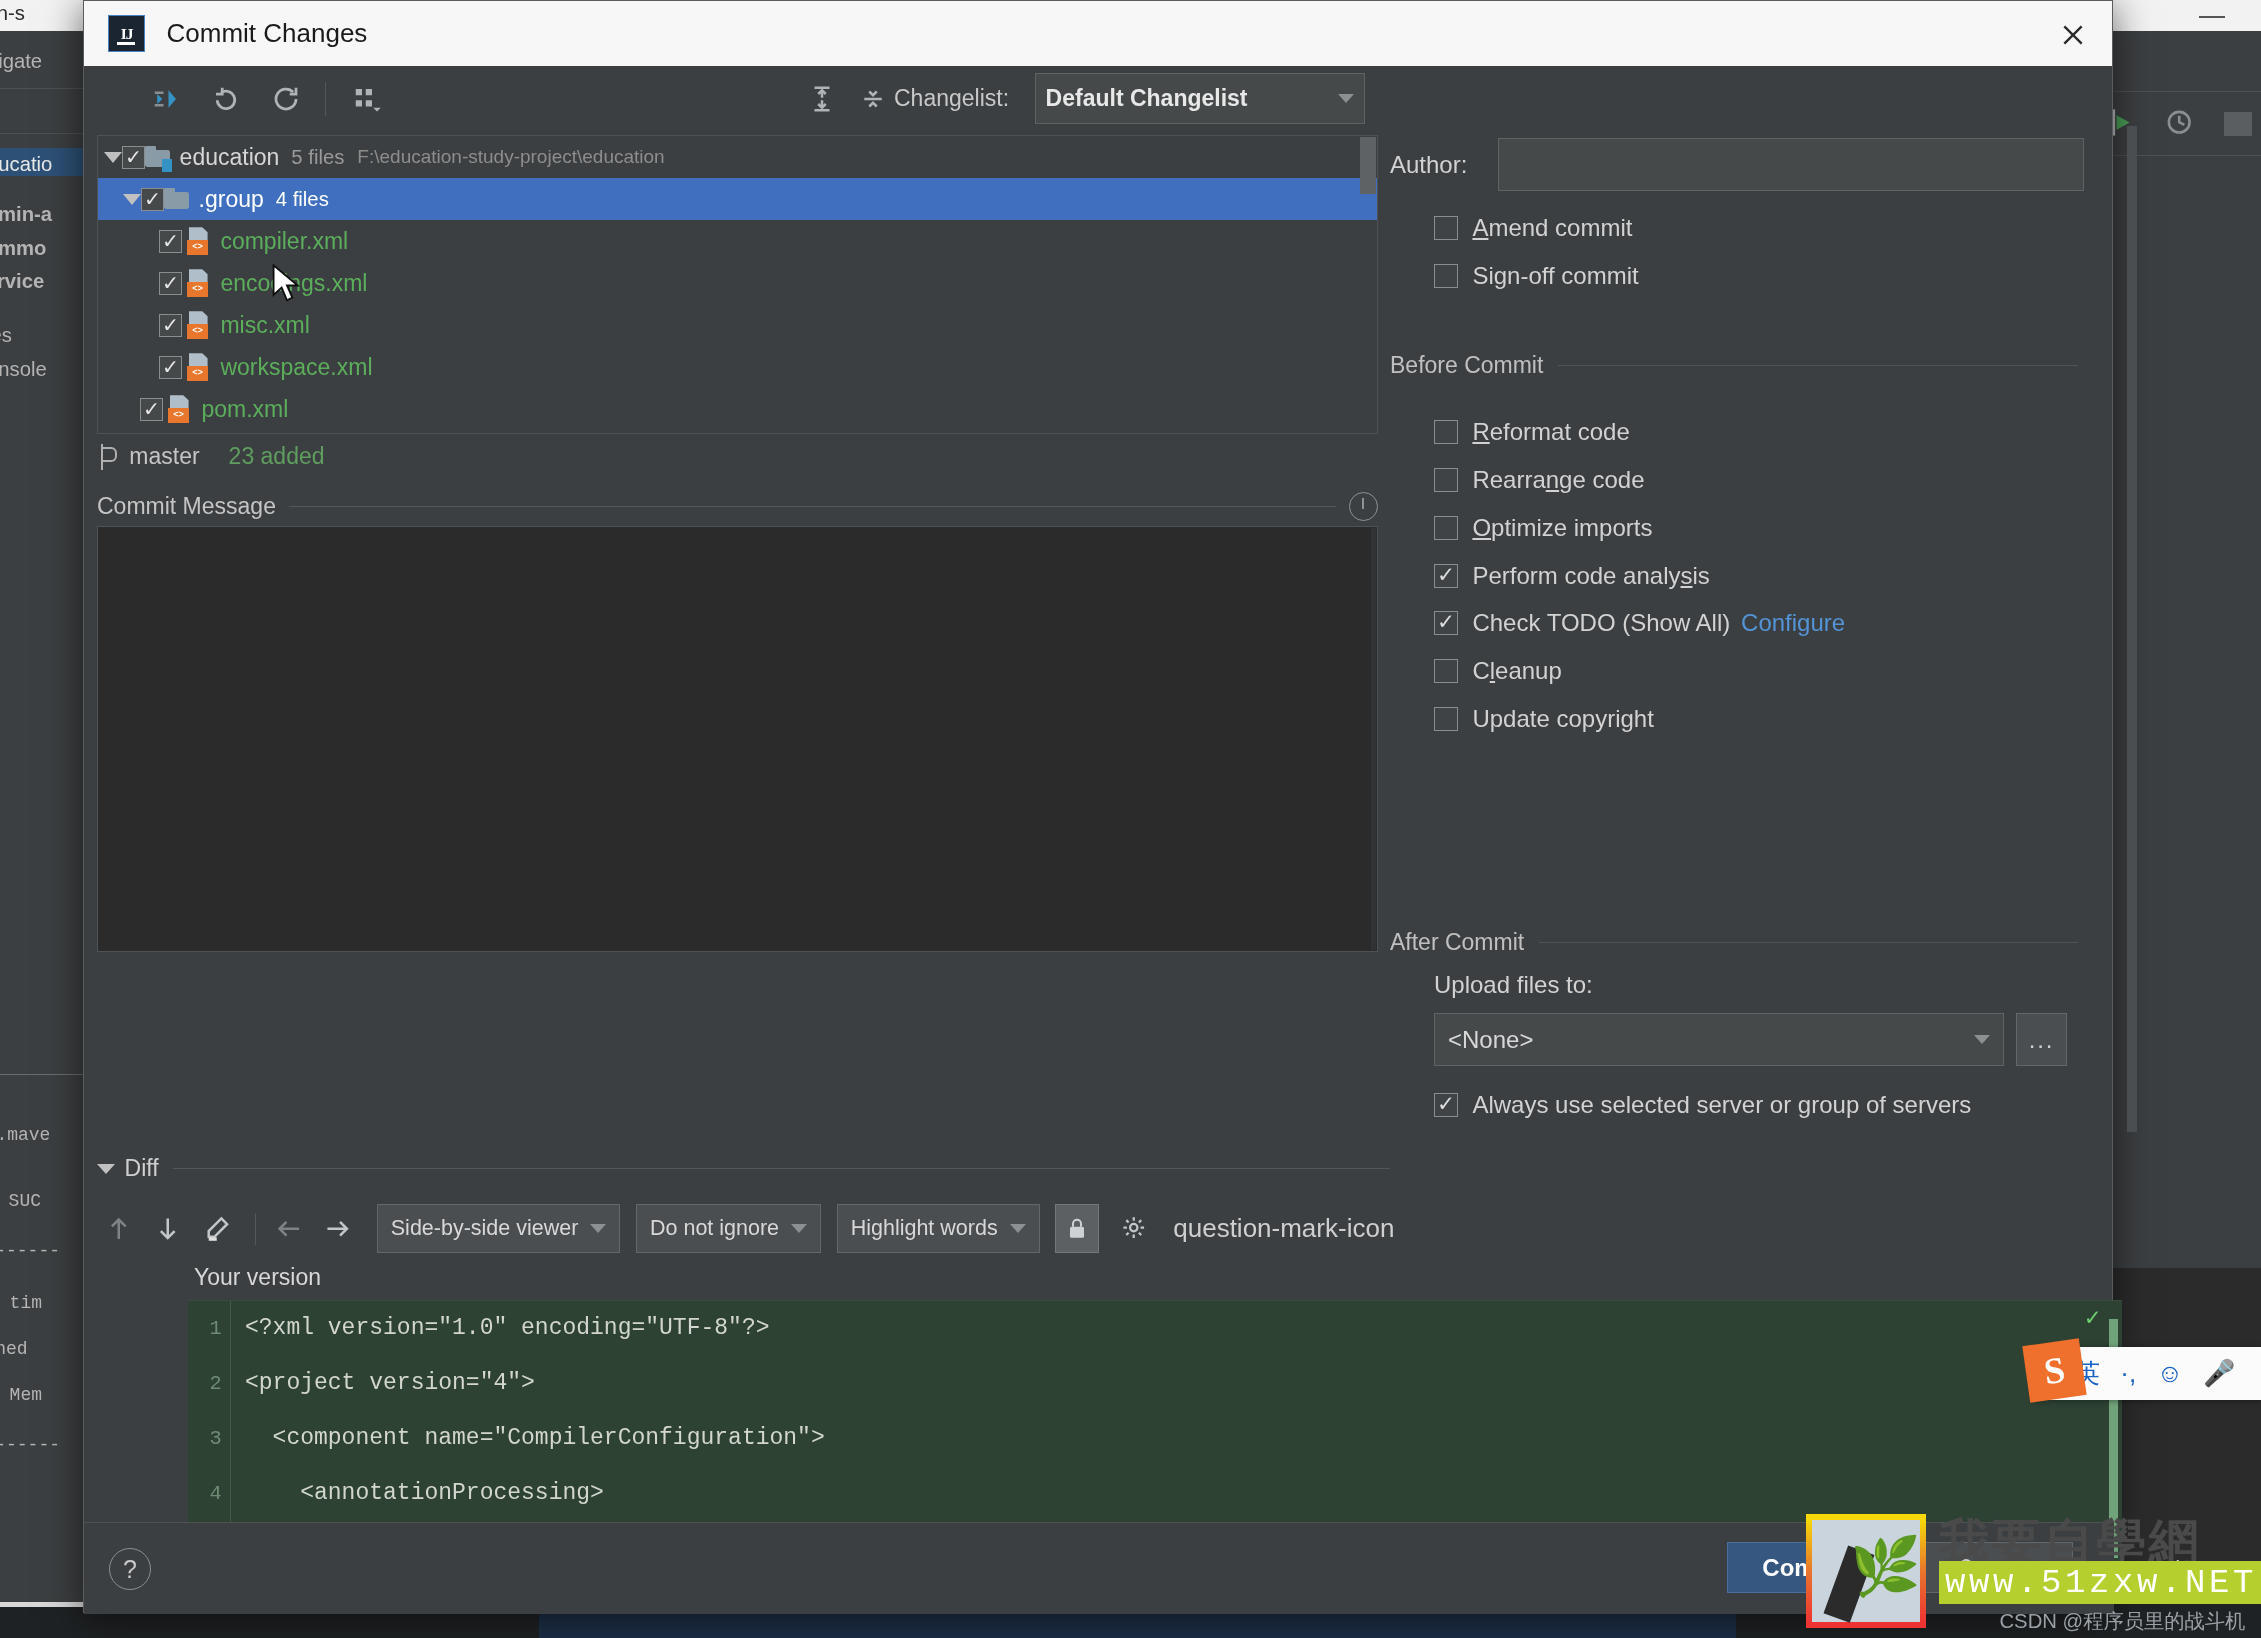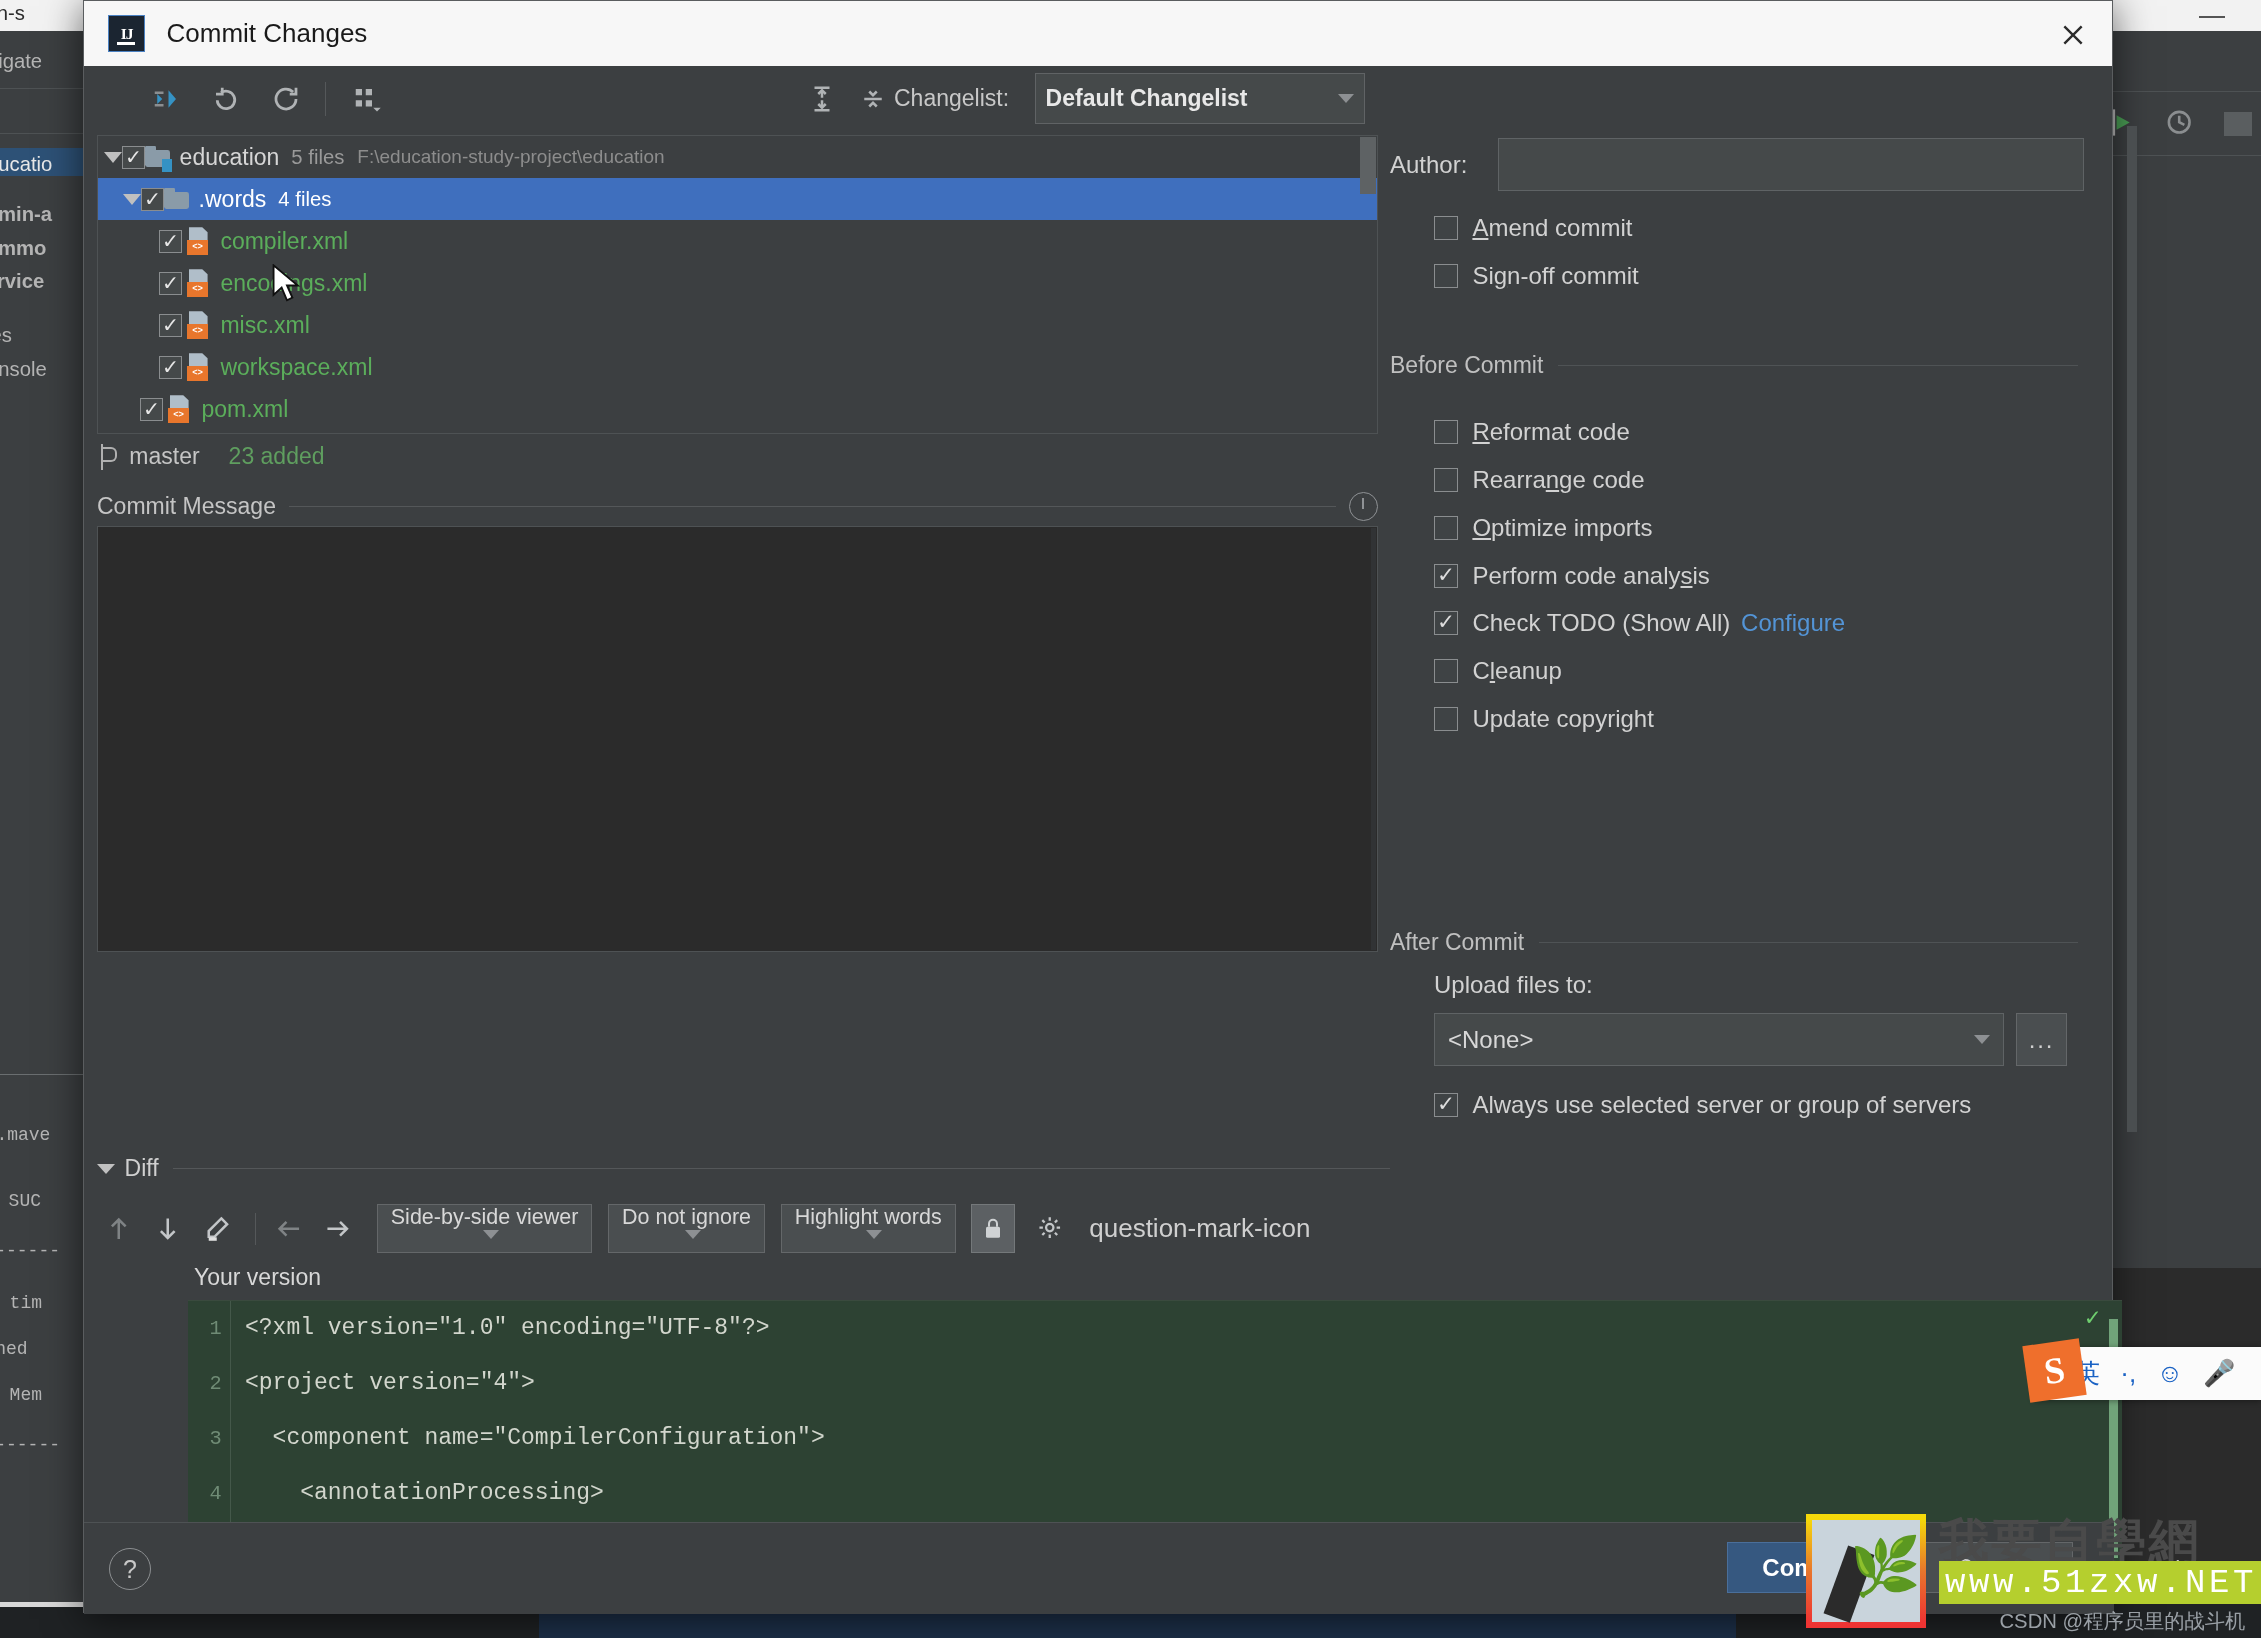--- a/index.html
+++ b/index.html
@@ -124,21 +124,21 @@
   .diff-tw { width:0;height:0;border-left:9px solid transparent;border-right:9px solid transparent;border-top:10.8px solid #c0c0c0; cursor:pointer; }
   .diff-lbl { font-size:23px; color:#d0d0d0; margin-left:9.6px; cursor:pointer; }
   .diff-line { flex:1; height:1.2px; background:#545759; margin-left:14.4px; }
 
   .diff-tb { position:absolute; left:13px; top:1129px; width:1377px; height:67px; display:flex; align-items:center; }
   .dtb-ico { width:43px;height:43px;margin-right:6px;display:flex;align-items:center;justify-content:center;cursor:pointer; }
   .dtb-ico svg { width:27.5px; height:27.5px; }
   .dtb-sep { width:1.2px;height:32px;background:#55585a;margin:0 10.8px; }
   .dtb-combo {
     height:49px; background:#4a4e50; border:1.2px solid #646769; display:flex; align-items:center;
-    padding:0 13px; margin-right:15.6px; cursor:pointer;flex-direction:column;
+    padding:0 13px; margin-right:15.6px; cursor:pointer;
   }
   .dtb-combo span { font-size:21.5px; color:#d8d8d8; white-space:nowrap; }
   .dtb-combo .combo-arrow { margin-left:12px; }
   .dtb-lock { width:44px;height:49px;background:#5c6063;border:1.2px solid #74787a;display:flex;align-items:center;justify-content:center;cursor:pointer; }
   .dtb-lock svg{width:24px;height:27.5px;}
   .dtb-help { font-size:26px; color:#cfcfcf; margin-left:12px; cursor:pointer; }
 
   .your-version { position:absolute; left:110px; top:1198px; font-size:23px; color:#d8d8d8; }
   .diff-pane {
     position:absolute; left:104px; top:1234px; width:1934px; height:285px;
@@ -351,21 +351,21 @@
         <span class="t-path">F:\education-study-project\education</span>
       </div>
 
       <div class="tree-row selected">
         <span class="twisty-sp"></span>
         <span class="twisty"></span>
         <span class="cb checked"></span>
         <span class="ico-folder">
             <i></i>
           </span>
-        <span class="t-name dir">.words</span>
+        <span class="t-name dir">.group</span>
         <span class="t-meta">4 files</span>
       </div>
 
       <div class="tree-row">
         <span class="twisty-sp"></span>
           <span class="twisty-sp"></span>
           <span style="width:17px;"></span>
         <span class="cb checked"></span>
         <span class="ico-xml" style="margin-left:4.8px;">
             <i></i>

